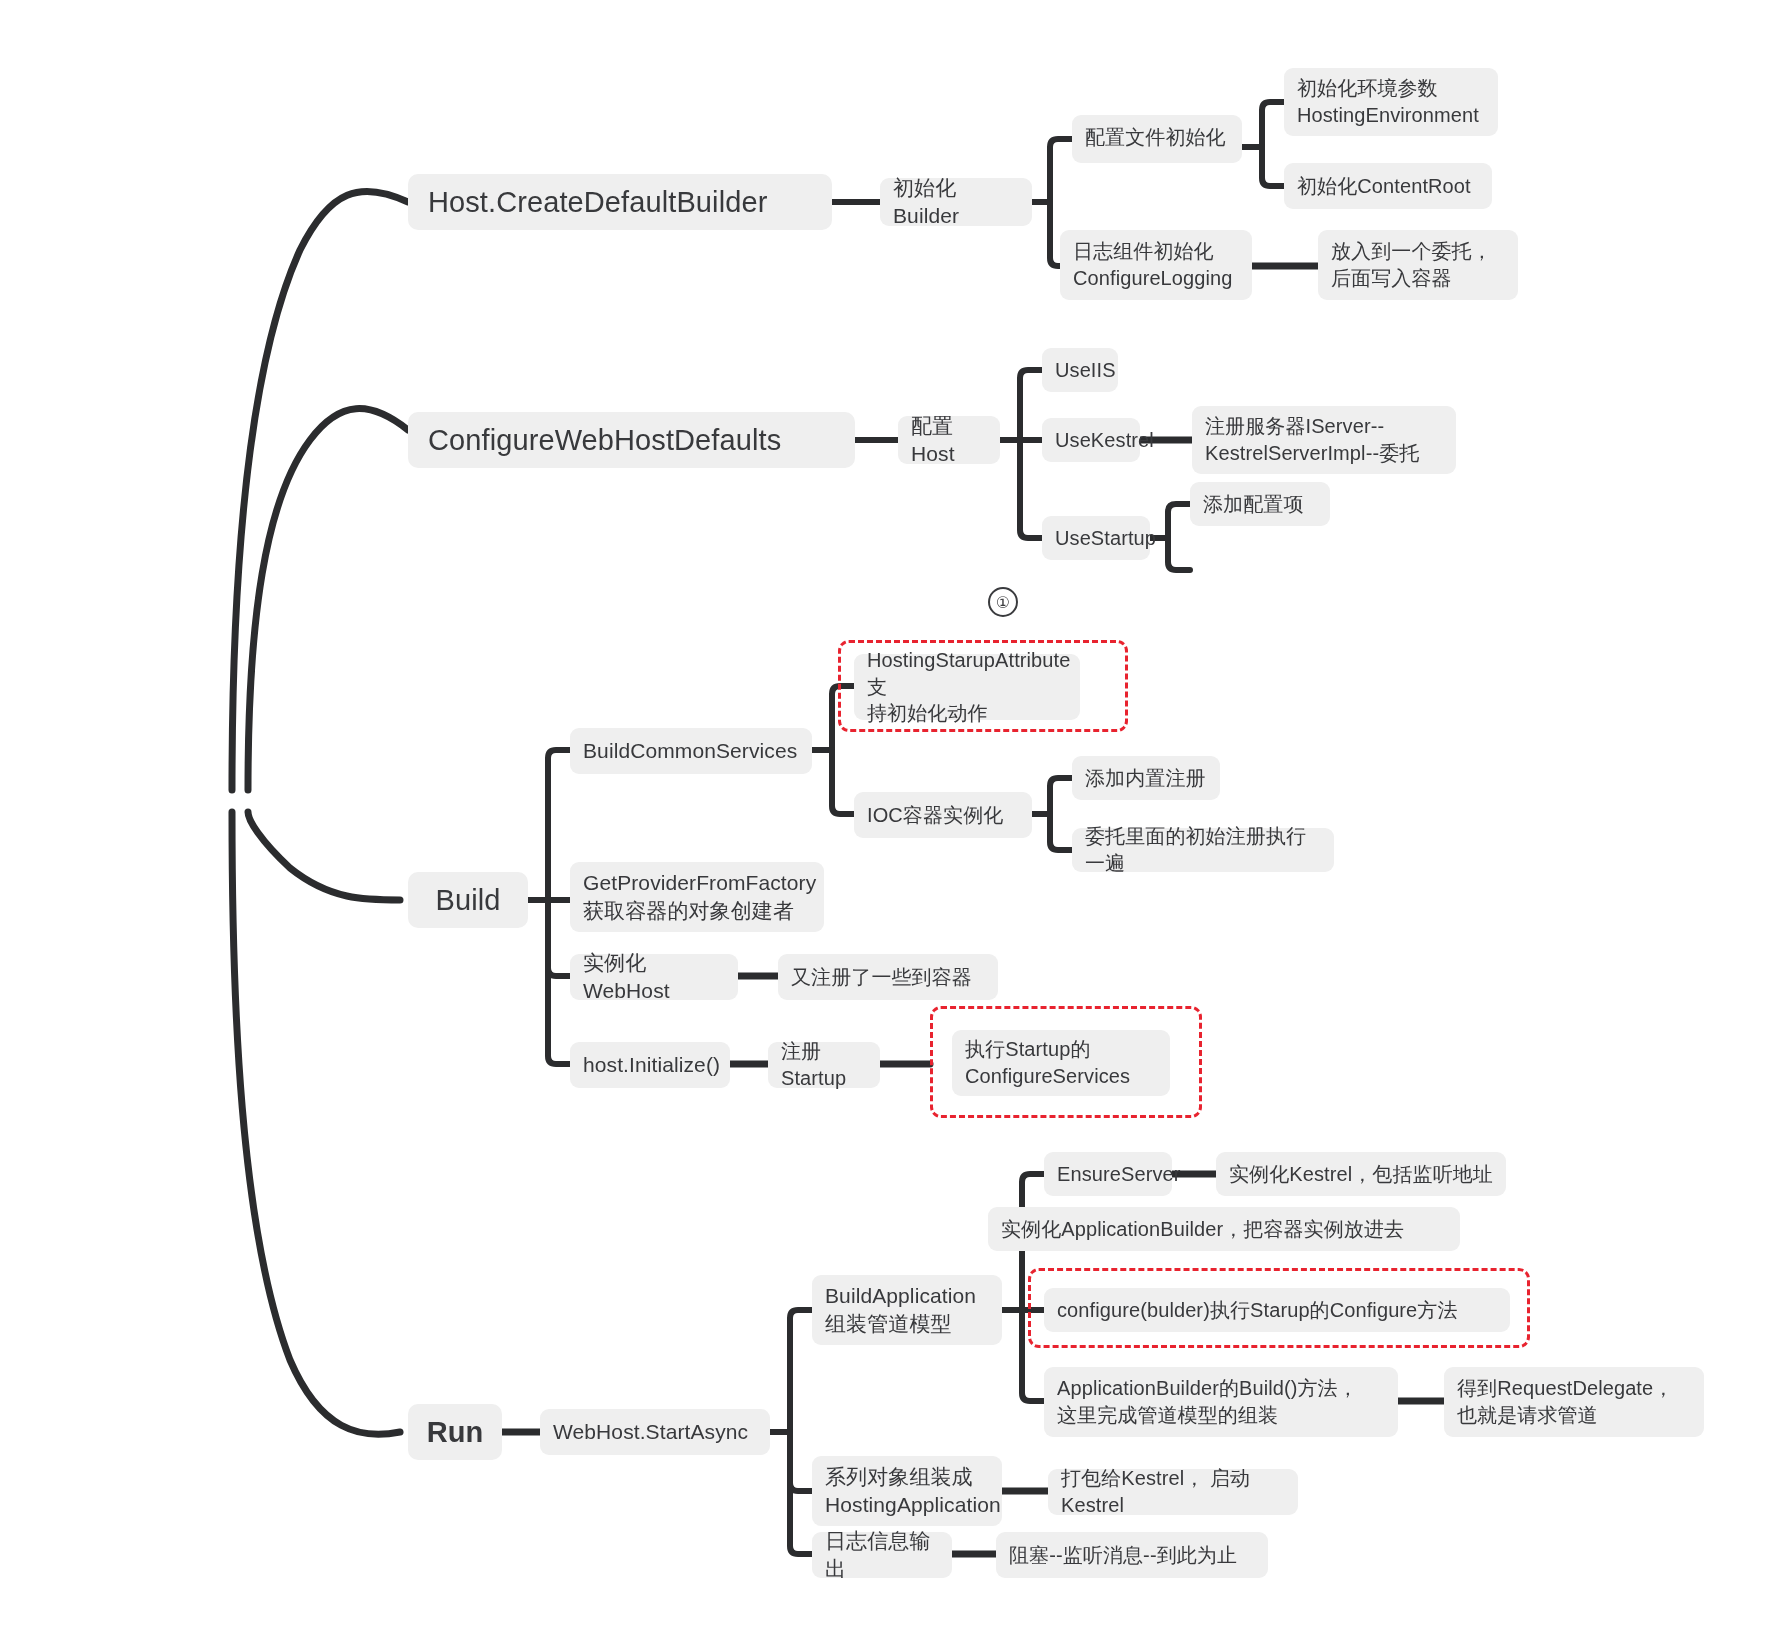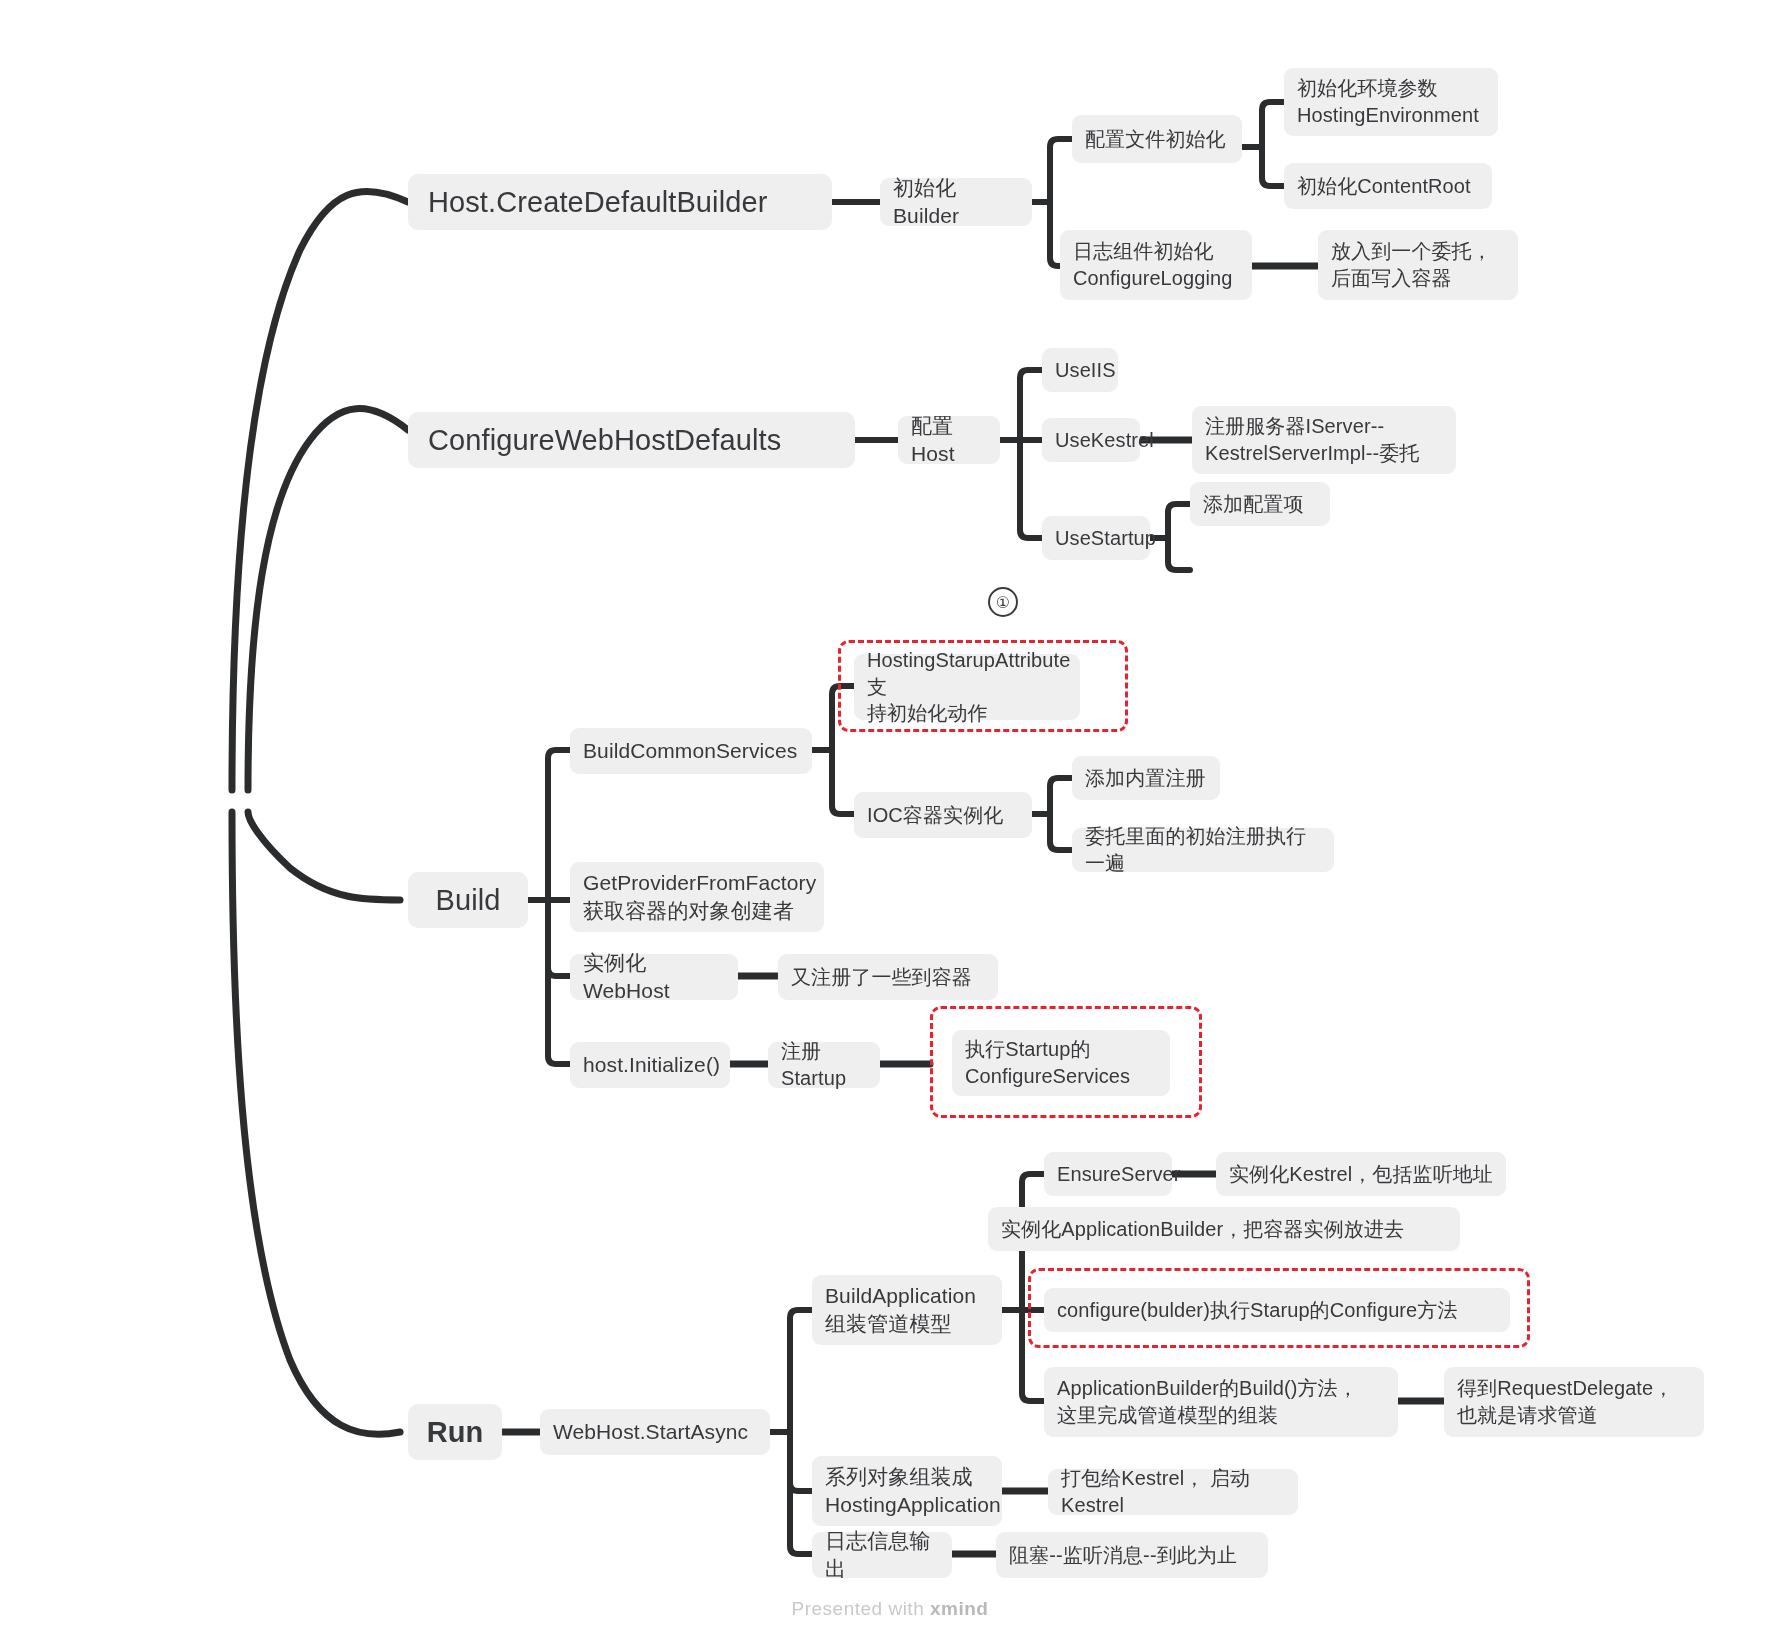--- a/index.html
+++ b/index.html
@@ -170,21 +170,21 @@
     </g>
   </svg>
 
 
   <div class="node lvl1" style="left:408px; top:174px; width:424px; height:56px;">
     <span>Host.CreateDefaultBuilder</span>
   </div>
   <div class="node lvl2" style="left:880px; top:178px; width:152px; height:48px; justify-content:center;">
     <span>初始化Builder</span>
   </div>
-  <div class="node lvl3" style="left:1072px; top:115px; width:170px; height:48px;">
+  <div class="node lvl3" style="left:1072px; top:115px; width:170px; height:48px;font-family:Liberation Mono, monospace;">
     <span>配置文件初始化</span>
   </div>
   <div class="node lvl3" style="left:1284px; top:68px; width:214px; height:68px;">
     <span>初始化环境参数
 HostingEnvironment</span>
   </div>
   <div class="node lvl3" style="left:1284px; top:163px; width:208px; height:46px;">
     <span>初始化ContentRoot</span>
   </div>
   <div class="node lvl3" style="left:1060px; top:230px; width:192px; height:70px;">
@@ -305,17 +305,14 @@
   <div class="node lvl3" style="left:1048px; top:1469px; width:250px; height:46px;">
     <span>打包给Kestrel， 启动Kestrel</span>
   </div>
   <div class="node lvl2" style="left:812px; top:1532px; width:140px; height:46px;">
     <span>日志信息输出</span>
   </div>
   <div class="node lvl3" style="left:996px; top:1532px; width:272px; height:46px;">
     <span>阻塞--监听消息--到此为止</span>
   </div>
 
-  <div class="footer" style="top:1598px;">
-    <span>Presented with </span><b>xmind</b>
-  </div>
 
 </div>
 
 </body></html>

